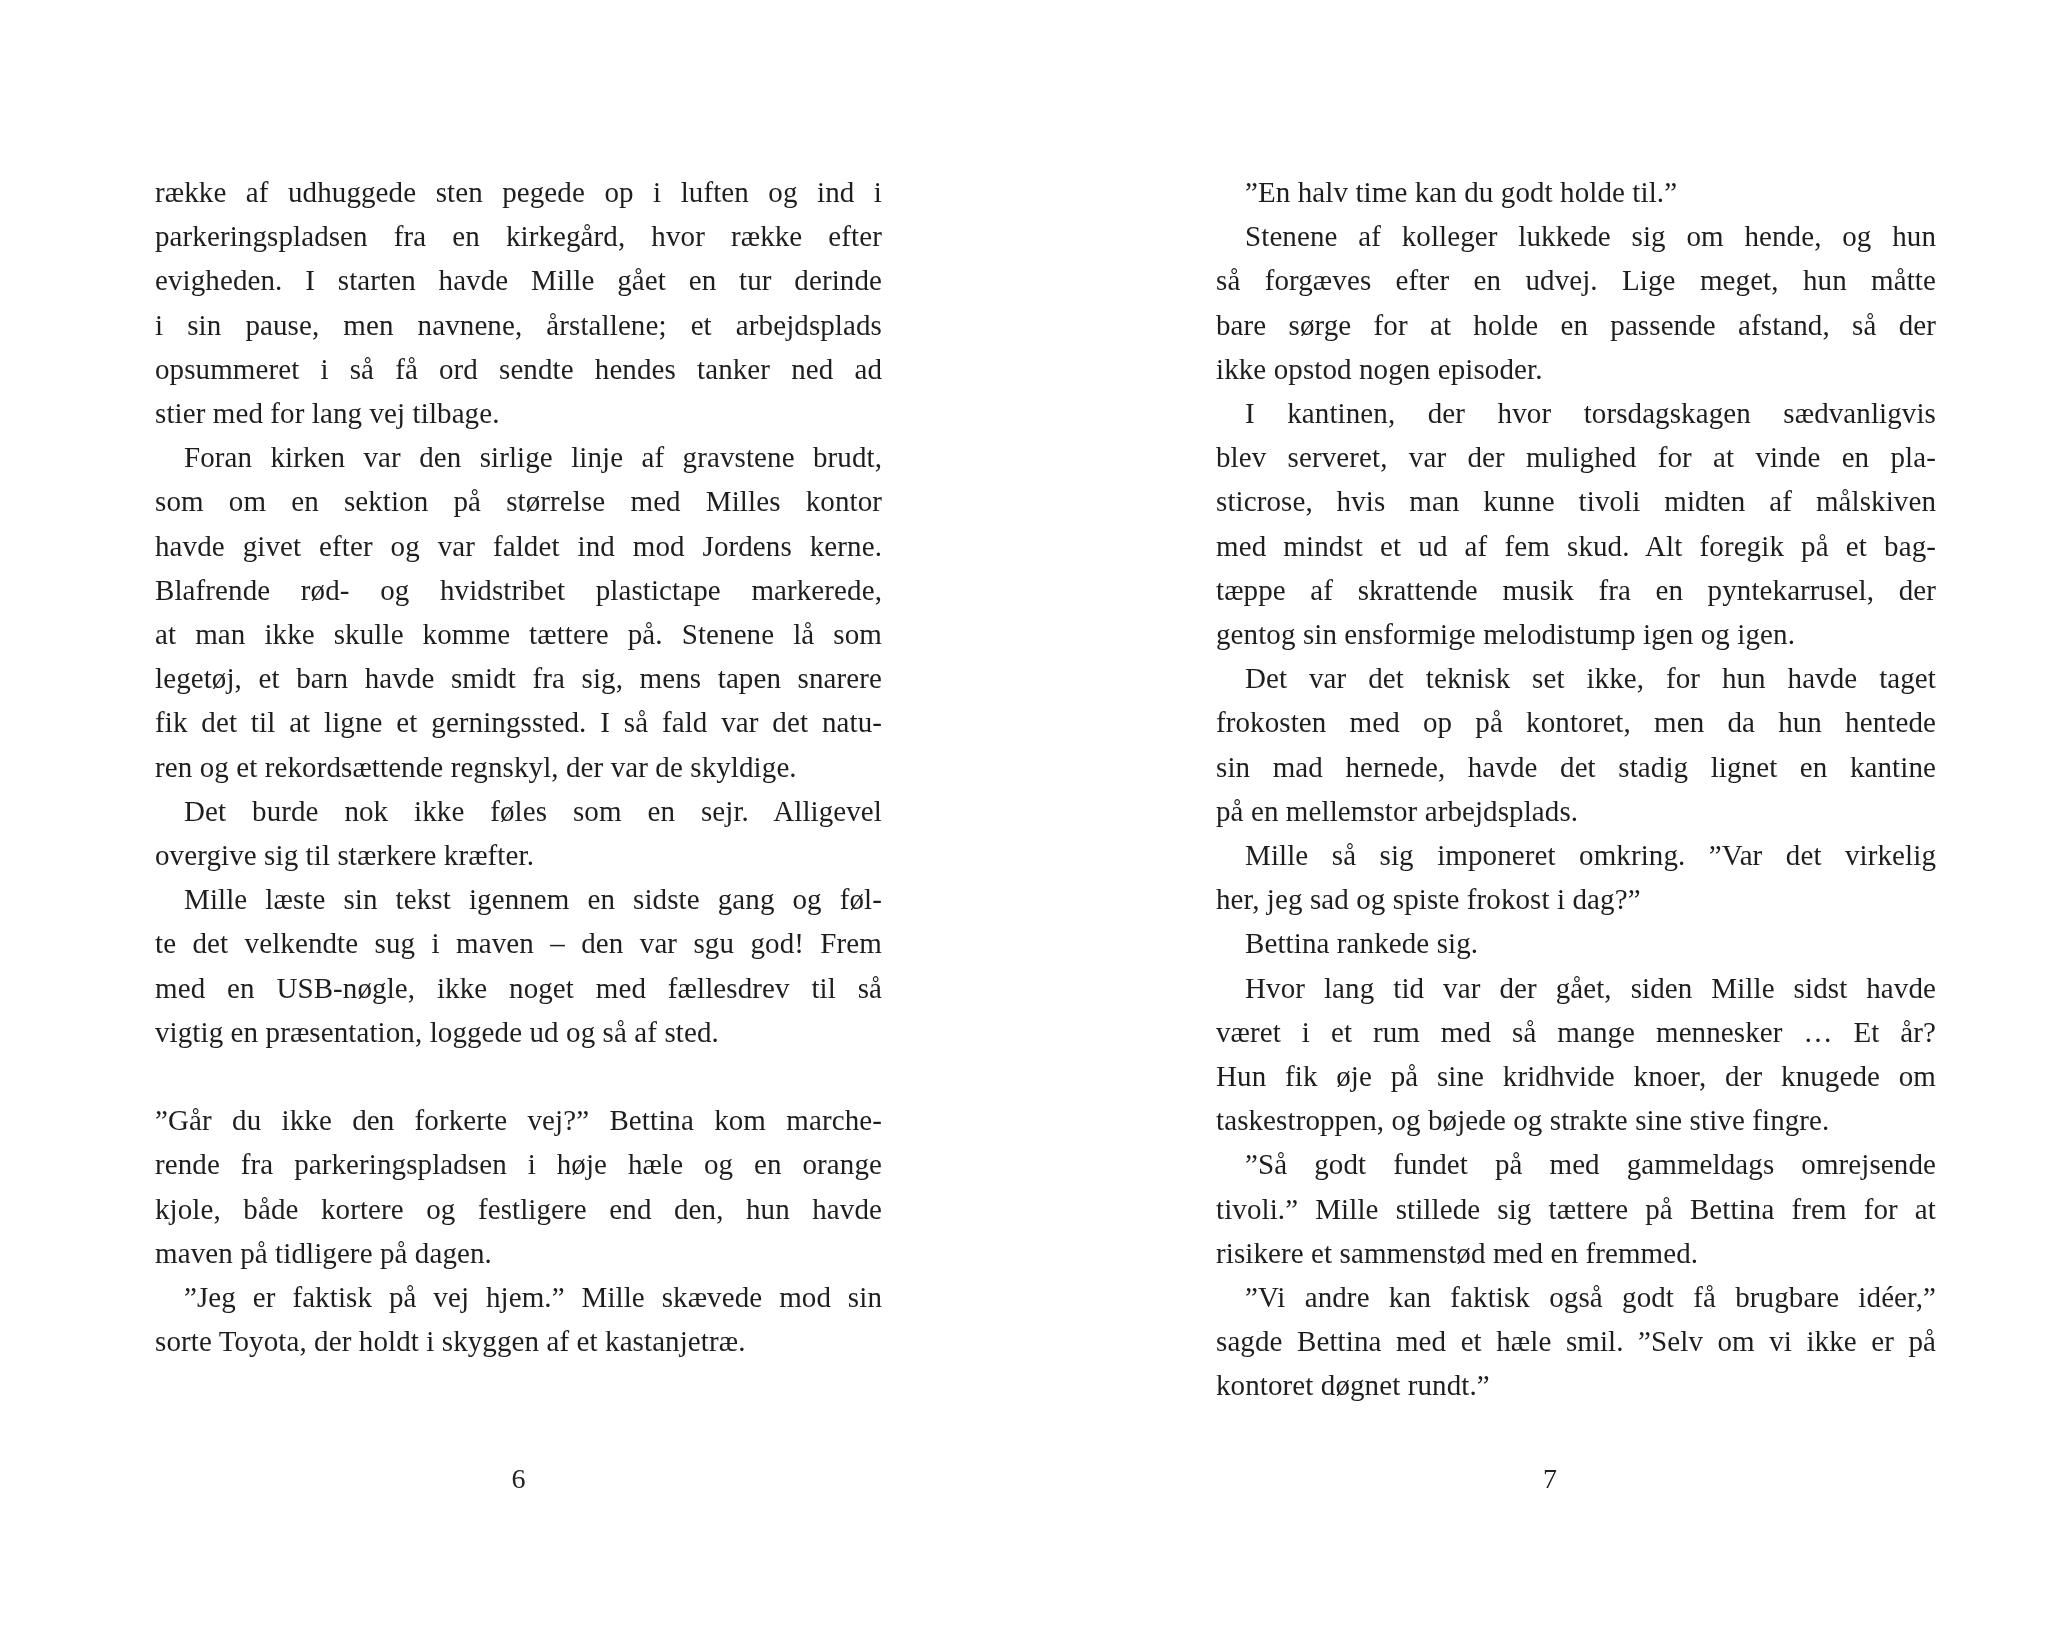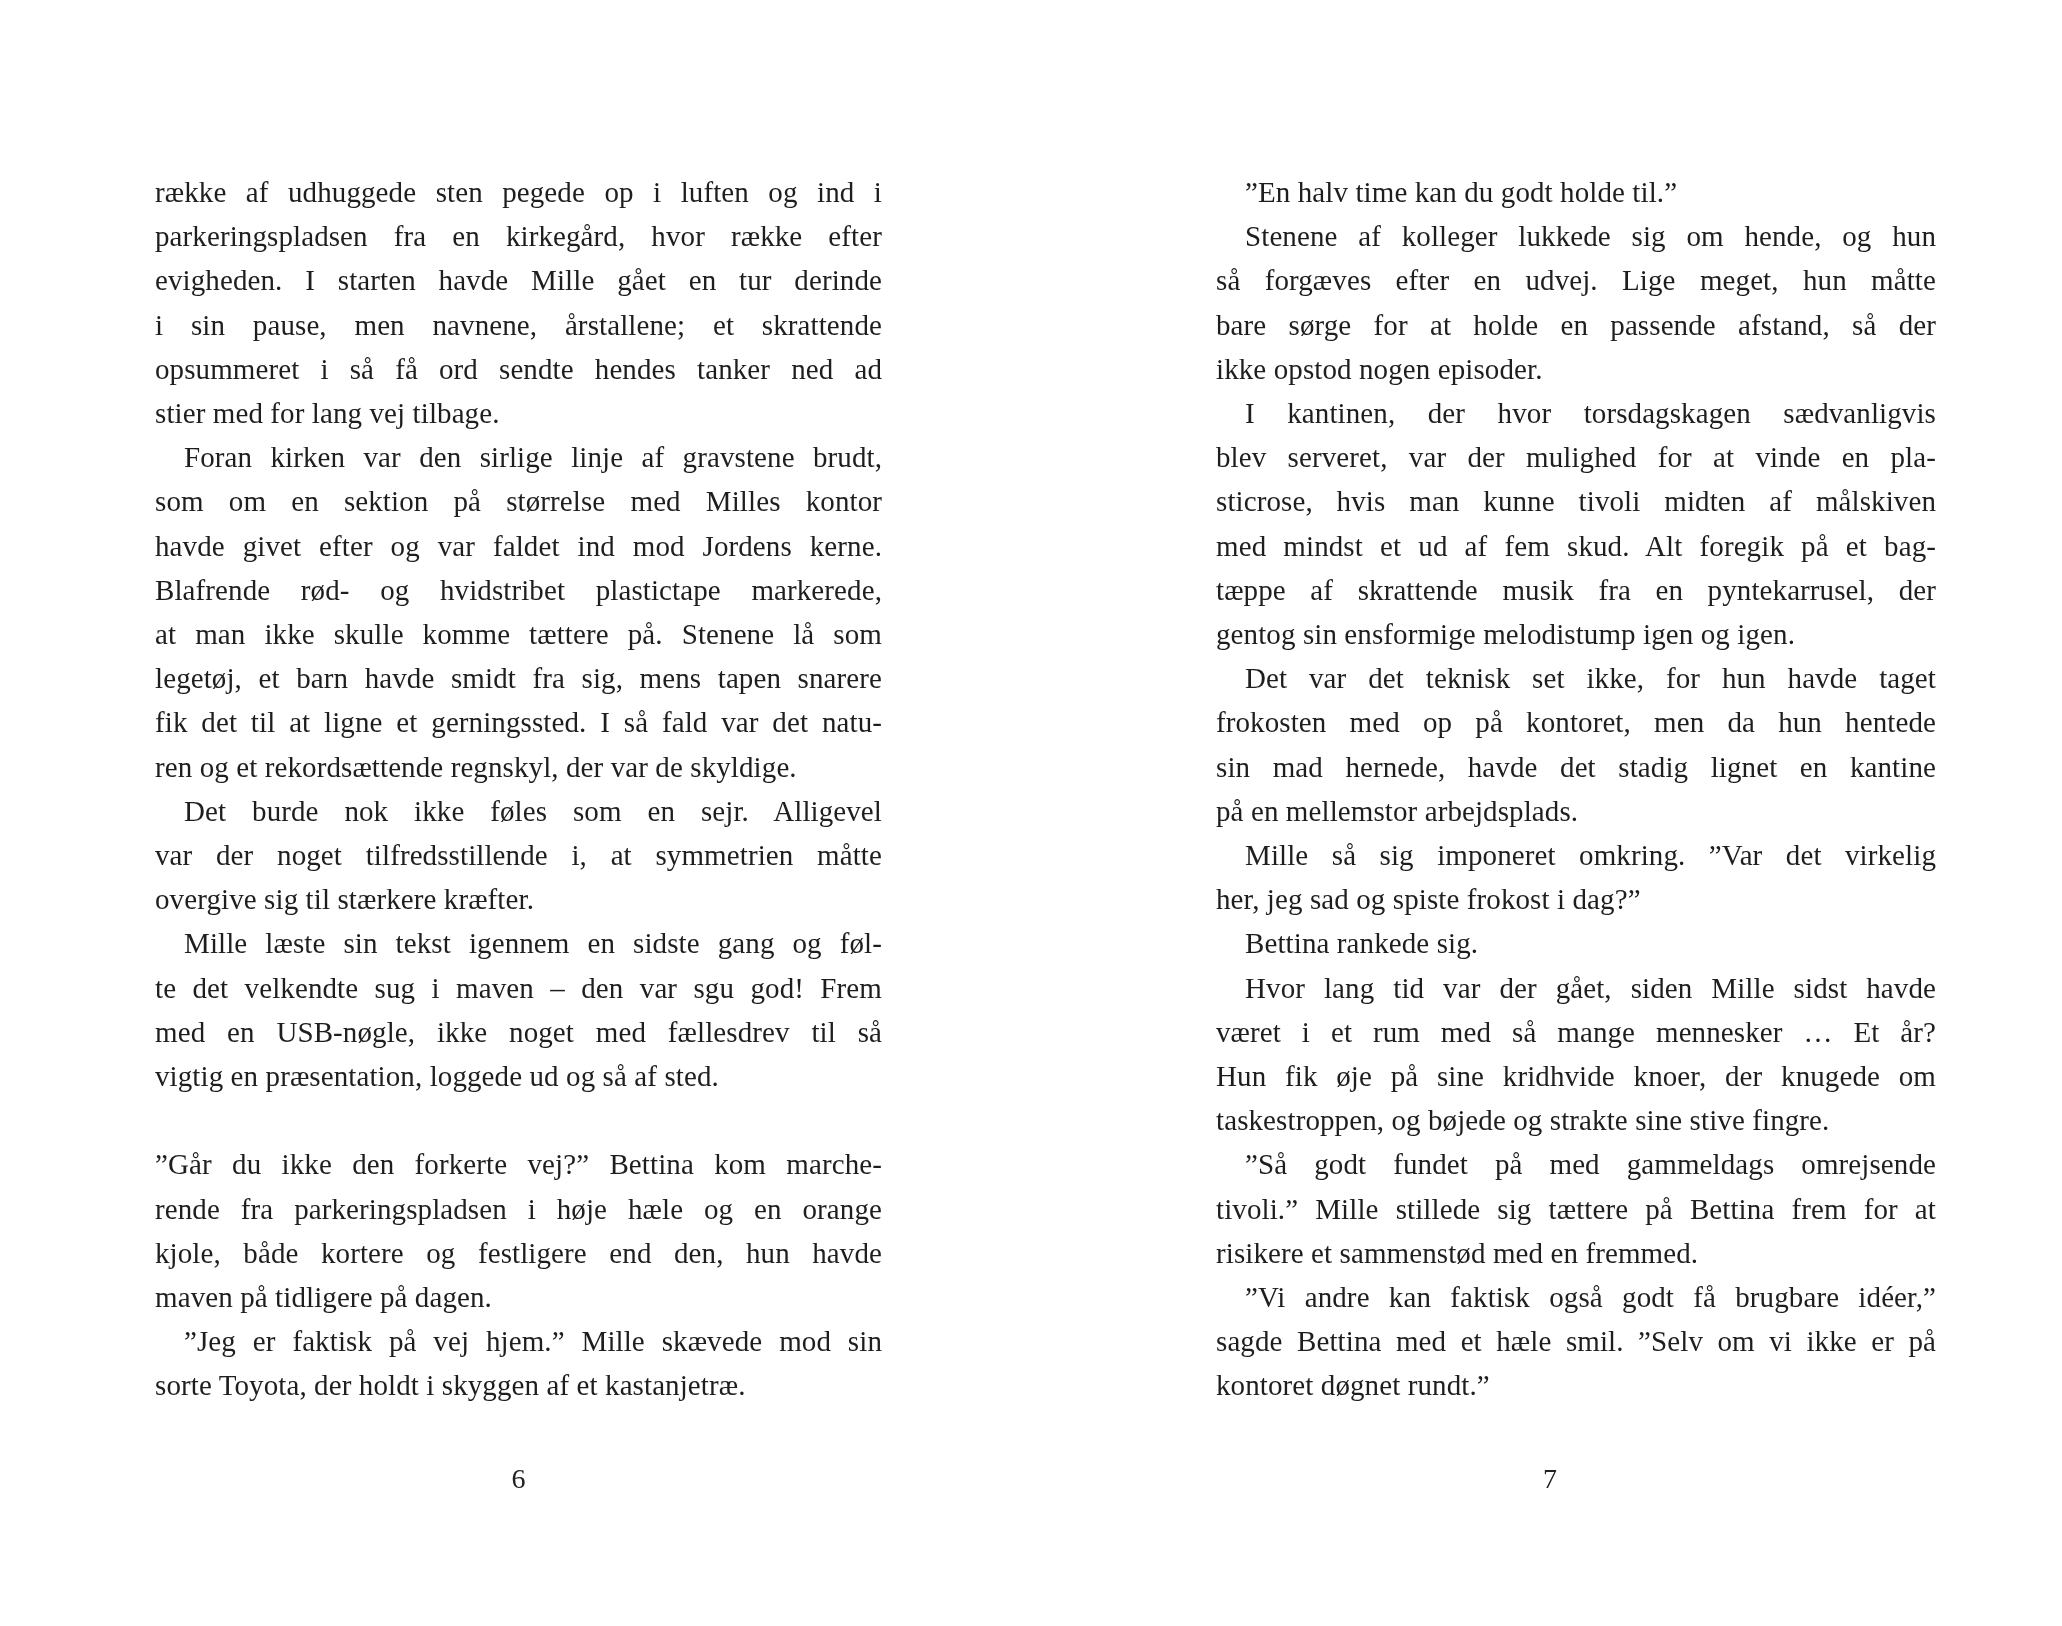--- a/index.html
+++ b/index.html
@@ -72,37 +72,36 @@
 </head>
 <body>
 
 <div class="spread">
 
   <div class="text-column left">
       <div class="paragraph">
         <div class="line">række af udhuggede sten pegede op i luften og ind i</div>
         <div class="line">parkeringspladsen fra en kirkegård, hvor række efter</div>
         <div class="line">evigheden. I starten havde Mille gået en tur derinde</div>
-        <div class="line">i sin pause, men navnene, årstallene; et skrattende</div>
+        <div class="line">i sin pause, men navnene, årstallene; et arbejdsplads</div>
         <div class="line">opsummeret i så få ord sendte hendes tanker ned ad</div>
         <div class="line end">stier med for lang vej tilbage.</div>
       </div>
       <div class="paragraph">
         <div class="line first-indent">Foran kirken var den sirlige linje af gravstene brudt,</div>
         <div class="line">som om en sektion på størrelse med Milles kontor</div>
         <div class="line">havde givet efter og var faldet ind mod Jordens kerne.</div>
         <div class="line">Blafrende rød- og hvidstribet plastictape markerede,</div>
         <div class="line">at man ikke skulle komme tættere på. Stenene lå som</div>
         <div class="line">legetøj, et barn havde smidt fra sig, mens tapen snarere</div>
         <div class="line">fik det til at ligne et gerningssted. I så fald var det natu-</div>
         <div class="line end">ren og et rekordsættende regnskyl, der var de skyldige.</div>
       </div>
       <div class="paragraph">
         <div class="line first-indent">Det burde nok ikke føles som en sejr. Alligevel</div>
-        <div class="line">var der noget tilfredsstillende i, at symmetrien måtte</div>
         <div class="line end">overgive sig til stærkere kræfter.</div>
       </div>
       <div class="paragraph">
         <div class="line first-indent">Mille læste sin tekst igennem en sidste gang og føl-</div>
         <div class="line">te det velkendte sug i maven – den var sgu god! Frem</div>
         <div class="line">med en USB-nøgle, ikke noget med fællesdrev til så</div>
         <div class="line end">vigtig en præsentation, loggede ud og så af sted.</div>
       </div>
       <div class="paragraph section-break">
         <div class="line">”Går du ikke den forkerte vej?” Bettina kom marche-</div>

